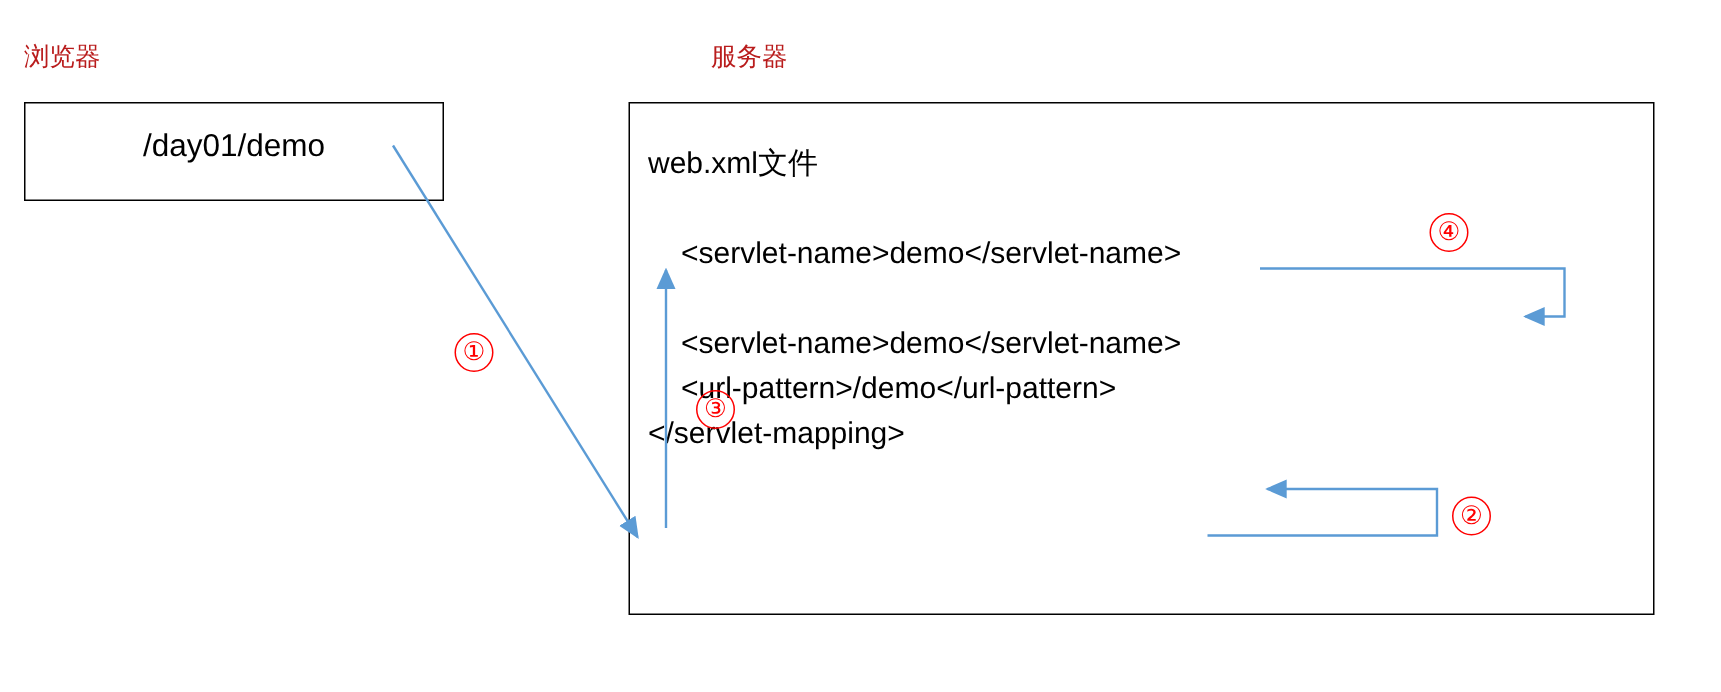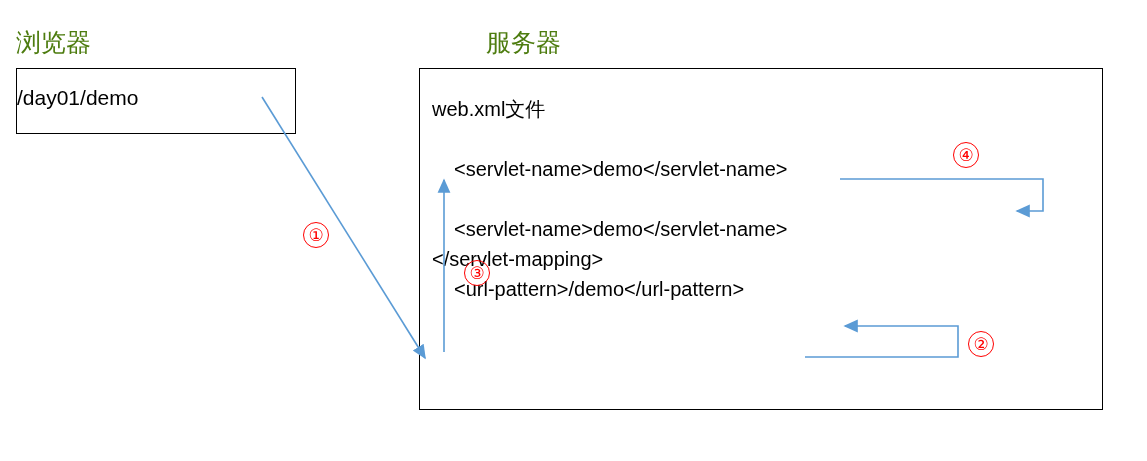--- a/index.html
+++ b/index.html
@@ -14,48 +14,48 @@
     position: relative;
     width: 1147px;
     height: 461px;
     background: #ffffff;
     overflow: hidden;
   }
 
   
   .section-title {
     position: absolute;
-    color: #4d7c0f;
-    font-size: 25px;
+    color: #b91c1c;
+    font-size: 17px;
     line-height: 1;
     white-space: nowrap;
     font-family: "DejaVu Sans", "Liberation Sans", sans-serif;
   }
   #browser-title { left: 16px;  top: 30px; }
-  #server-title  { left: 486px; top: 30px; }
+  #server-title  { left: 474px; top: 30px; }
 
   
   .panel {
     position: absolute;
     border: 1.5px solid #000000;
     background: #ffffff;
     box-sizing: border-box;
   }
   #browser-box {
     left: 16px;
     top: 68px;
     width: 280px;
     height: 66px;
   }
   #browser-url {
     position: absolute;
     left: 0;
     right: 0;
     top: 17px;
-    text-align: left;
+    text-align: center;
     font-size: 21px;
     color: #000000;
     white-space: nowrap;
   }
   #server-box {
     left: 419px;
     top: 68px;
     width: 684px;
     height: 342px;
   }
@@ -121,22 +121,22 @@
     <div id="browser-url">/day01/demo</div>
   </div>
 
   <div class="panel" id="server-box">
     <div id="xml-code">
       <div class="code-line">web.xml文件</div>
       <div class="code-line blank">&nbsp;</div>
       <div class="code-line indent">&lt;servlet-name&gt;demo&lt;/servlet-name&gt;</div>
       <div class="code-line blank">&nbsp;</div>
       <div class="code-line indent">&lt;servlet-name&gt;demo&lt;/servlet-name&gt;</div>
+      <div class="code-line indent">&lt;url-pattern&gt;/demo&lt;/url-pattern&gt;</div>
       <div class="code-line">&lt;/servlet-mapping&gt;</div>
-      <div class="code-line indent">&lt;url-pattern&gt;/demo&lt;/url-pattern&gt;</div>
     </div>
   </div>
 
   <svg id="connectors" viewBox="0 0 1147 461" xmlns="http://www.w3.org/2000/svg">
     <defs>
       <marker id="arrowEnd" markerWidth="9" markerHeight="9" refX="8" refY="4.5" orient="auto" markerUnits="strokeWidth">
         <path d="M0,0.5 L9,4.5 L0,8.5 z" fill="#5B9BD5"></path>
       </marker>
     </defs>
 

